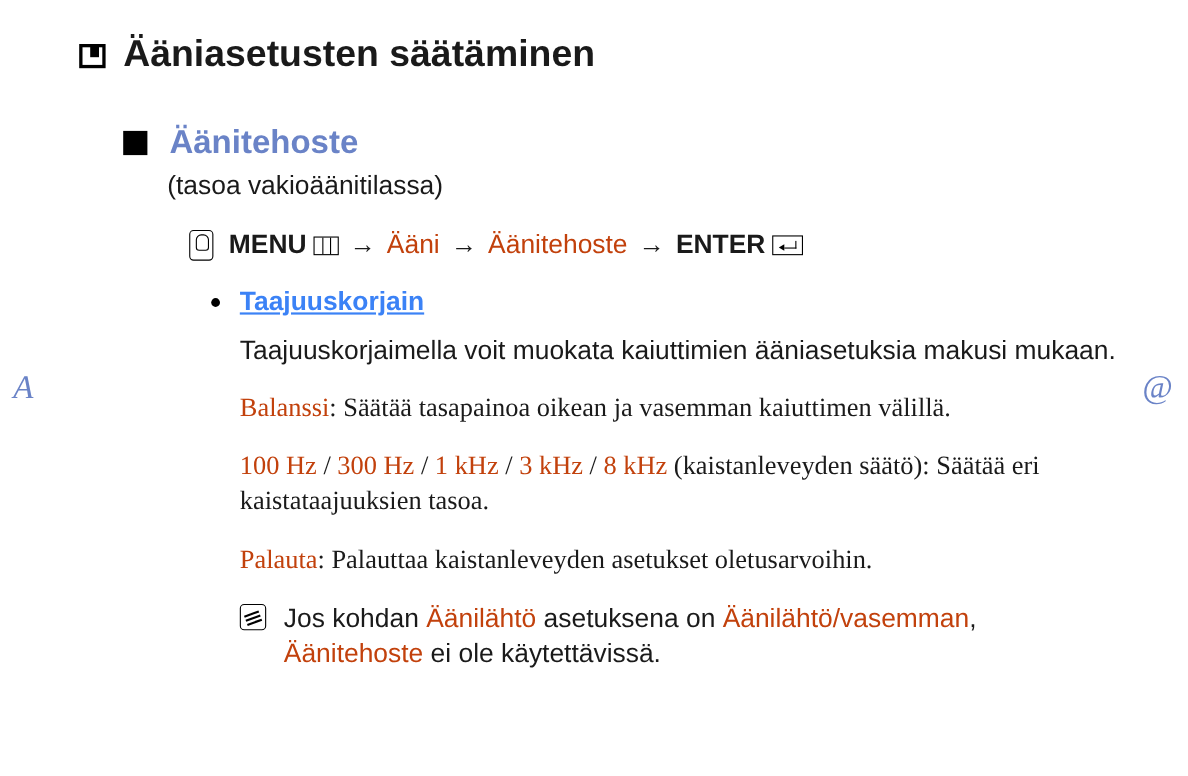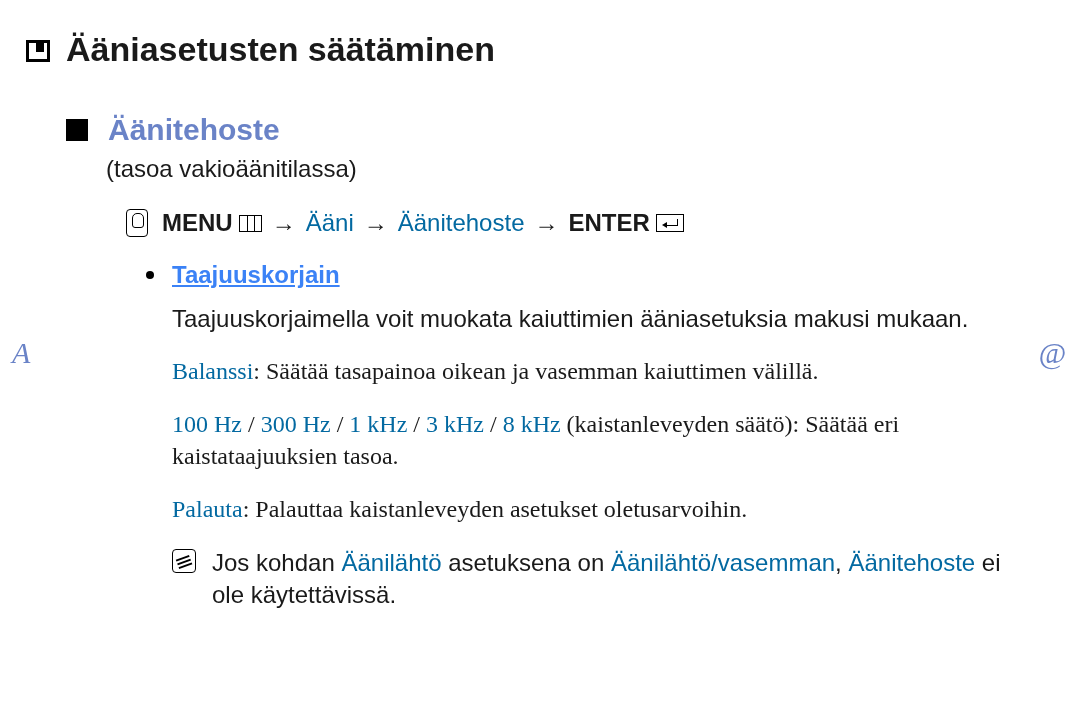--- a/index.html
+++ b/index.html
@@ -5,21 +5,21 @@
   * { margin: 0; padding: 0; box-sizing: border-box; }
   body {
     width: 1080px;
     height: 705px;
     background: #fff;
     font-family: Arial, Helvetica, sans-serif;
     color: #1a1a1a;
     position: relative;
     overflow: hidden;
   }
-  .page { padding: 30px 60px 30px 26px; }
+  .page { padding: 30px 60px 30px 72px; }
   .row { display: flex; align-items: flex-start; }
   .bookmark-icon {
     width: 24px; height: 22px; border: 3px solid #000;
     position: relative; margin-top: 10px; margin-right: 16px;
     flex-shrink: 0;
   }
   .bookmark-icon::after {
     content: ""; position: absolute; right: 3px; top: -3px;
     width: 8px; height: 12px; background: #000;
   }
@@ -45,21 +45,21 @@
   }
   .bold { font-weight: 700; }
   .grid-icon {
     display: inline-block; width: 23px; height: 17px; border: 1.5px solid #000;
     position: relative; vertical-align: -2px;
   }
   .grid-icon::before, .grid-icon::after {
     content: ""; position: absolute; background: #000;
   }
   .grid-icon::before { left: 7px; top: 0; width: 1.5px; height: 100%; box-shadow: 7px 0 0 #000; }
-  .blue-text { color: #0369a1; }
+  .blue-text { color: #c2410c; }
   .arrow { padding: 0 4px; }
   .enter-icon {
     display: inline-block; width: 28px; height: 18px; border: 1.5px solid #000;
     position: relative; vertical-align: -2px;
   }
   .enter-icon::before {
     content: ""; position: absolute; right: 5px; top: 4px; width: 10px; height: 6px;
     border-right: 1.5px solid #000; border-bottom: 1.5px solid #000;
   }
   .enter-icon::after {

